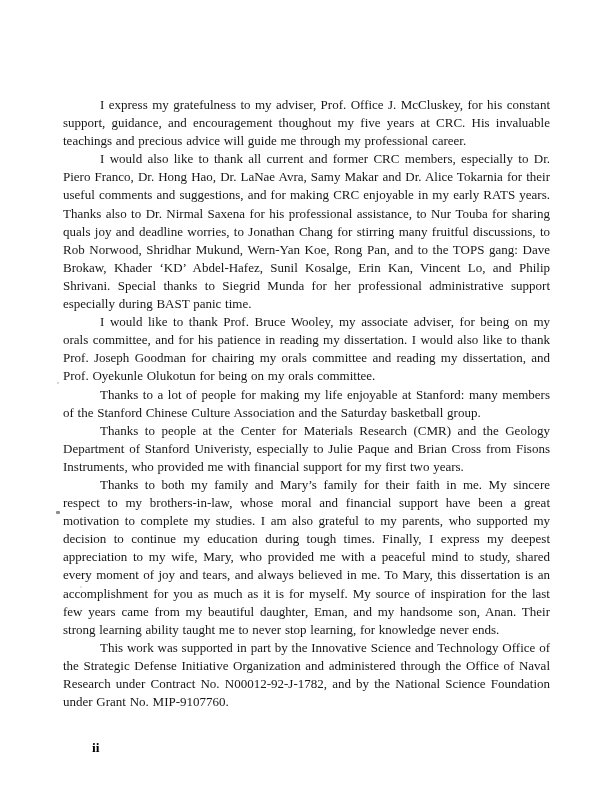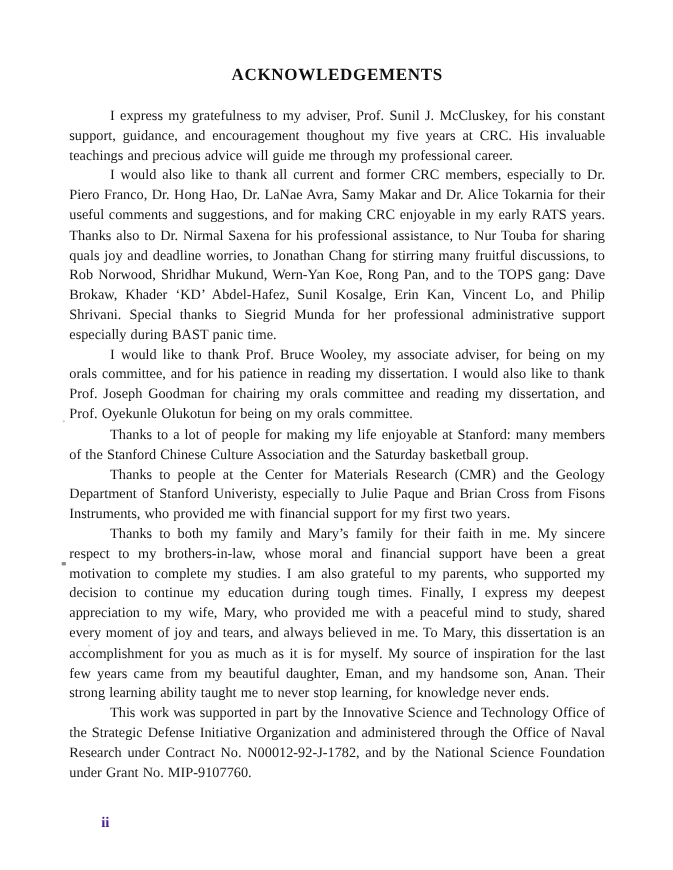--- a/index.html
+++ b/index.html
@@ -45,40 +45,39 @@
     text-align: justify;
     text-indent: 37px;
     word-spacing: 0.5px;
   }
   .page-number {
     position: absolute;
     left: 92px;
     top: 740px;
     font-size: 13.5px;
     font-weight: bold;
-    color: #4c1d95;
+    color: #000000;
   }
   .speck {
     position: absolute;
     background: #9a9a9a;
     border-radius: 50%;
   }
   .speck.s1 { left: 57px; top: 382px; width: 2px; height: 2px; opacity: 0.55; }
   .speck.s2 { left: 56px; top: 511px; width: 4px; height: 3px; opacity: 0.8; background: #6f6f6f; border-radius: 1px; }
   .speck.s3 { left: 80px; top: 574px; width: 2px; height: 2px; opacity: 0.5; }
   .speck.s4 { left: 80px; top: 586px; width: 2px; height: 2px; opacity: 0.4; }
 </style>
 </head>
 <body>
 
 <div class="page">
-  <h1 class="title">ACKNOWLEDGEMENTS</h1>
 
   <div class="content">
-    <p>I express my gratefulness to my adviser, Prof. Sunil J. McCluskey, for his constant support, guidance, and encouragement thoughout my five years at CRC.  His invaluable teachings and precious advice will guide me through my professional career.</p>
+    <p>I express my gratefulness to my adviser, Prof. Office J. McCluskey, for his constant support, guidance, and encouragement thoughout my five years at CRC.  His invaluable teachings and precious advice will guide me through my professional career.</p>
     <p>I would also like to thank all current and former CRC members, especially to Dr. Piero Franco, Dr. Hong Hao, Dr. LaNae Avra, Samy Makar and Dr. Alice Tokarnia for their useful comments and suggestions, and for making CRC enjoyable in my early RATS years.  Thanks also to Dr. Nirmal Saxena for his professional assistance, to Nur Touba for sharing quals joy and deadline worries, to Jonathan Chang for stirring many fruitful discussions, to Rob Norwood, Shridhar Mukund, Wern-Yan Koe, Rong Pan, and to the TOPS gang: Dave Brokaw, Khader ‘KD’ Abdel-Hafez, Sunil Kosalge, Erin Kan, Vincent Lo, and Philip Shrivani.  Special thanks to Siegrid Munda for her professional administrative support especially during BAST panic time.</p>
     <p>I would like to thank Prof. Bruce Wooley, my associate adviser, for being on my orals committee, and for his patience in reading my dissertation.  I would also like to thank Prof. Joseph Goodman for chairing my orals committee and reading my dissertation, and Prof. Oyekunle Olukotun for being on my orals committee.</p>
     <p>Thanks to a lot of people for making my life enjoyable at Stanford: many members of the Stanford Chinese Culture Association and the Saturday basketball group.</p>
     <p>Thanks to people at the Center for Materials Research (CMR) and the Geology Department of Stanford Univeristy, especially to Julie Paque and Brian Cross from Fisons Instruments, who provided me with financial support for my first two years.</p>
     <p>Thanks to both my family and Mary’s family for their faith in me.  My sincere respect to my brothers-in-law, whose moral and financial support have been a great motivation to complete my studies.  I am also grateful to my parents, who supported my decision to continue my education during tough times.  Finally, I express my deepest appreciation to my wife, Mary, who provided me with a peaceful mind to study, shared every moment of joy and tears, and always believed in me.  To Mary, this dissertation is an accomplishment for you as much as it is for myself.  My source of inspiration for the last few years came from my beautiful daughter, Eman, and my handsome son, Anan.  Their strong learning ability taught me to never stop learning, for knowledge never ends.</p>
     <p>This work was supported in part by the Innovative Science and Technology Office of the Strategic Defense Initiative Organization and administered through the Office of Naval Research under Contract No. N00012-92-J-1782, and by the National Science Foundation under Grant No. MIP-9107760.</p>
   </div>
 
   <div class="page-number">ii</div>
 

